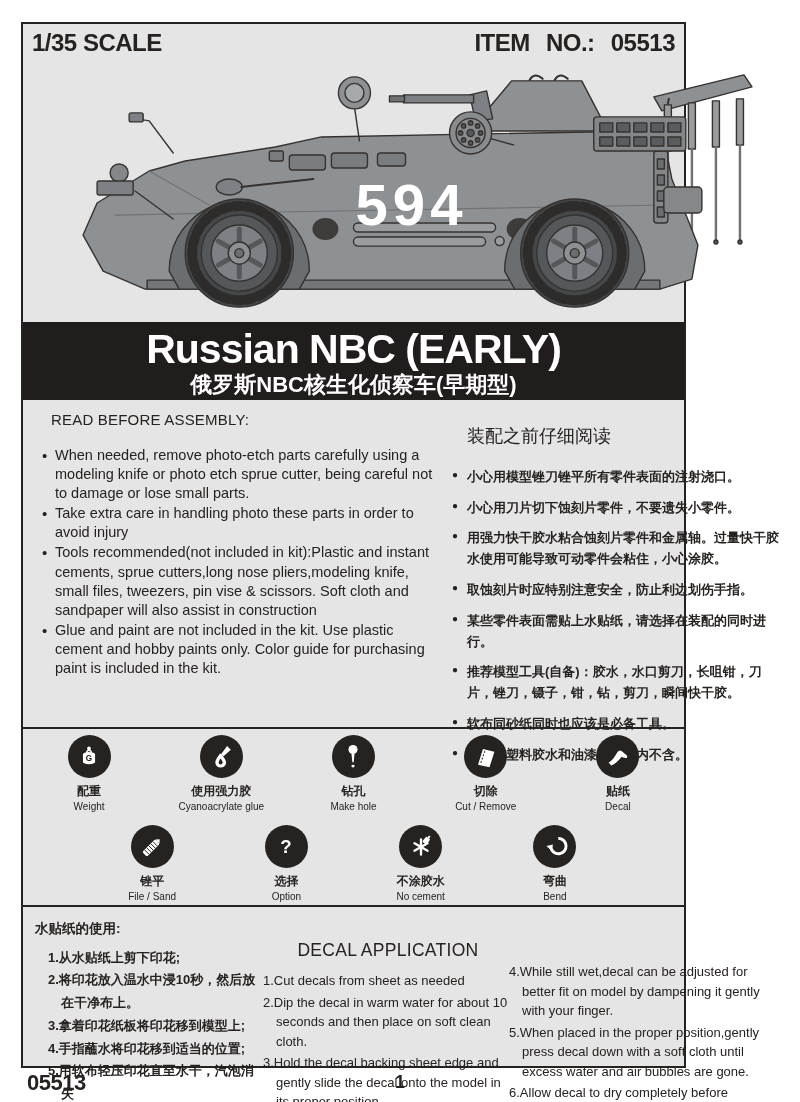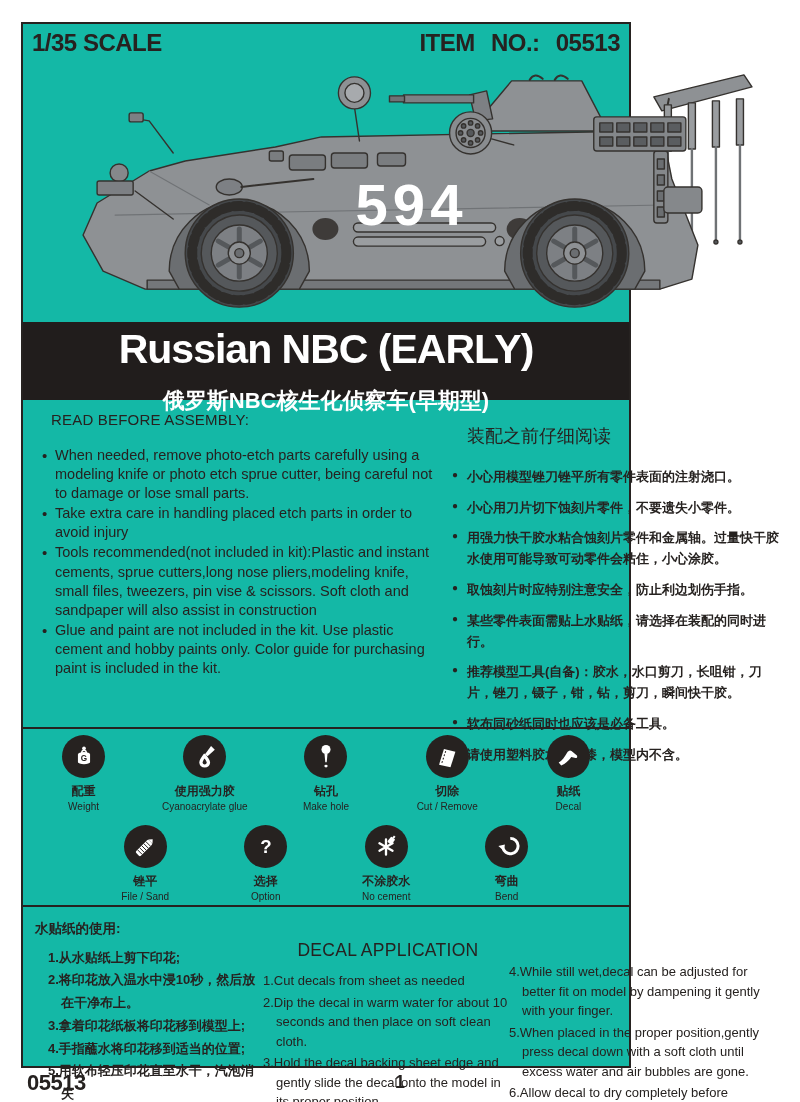--- a/index.html
+++ b/index.html
@@ -1,31 +1,31 @@
 <!DOCTYPE html>
 <html><head>
 <meta charset="utf-8">
 <style>
   * { margin:0; padding:0; box-sizing:border-box; }
   html,body { background:#ffffff; }
   body { font-family:"Liberation Sans", sans-serif; color:#262220; }
   .sheet { position:relative; width:800px; height:1102px; background:#ffffff; overflow:hidden; }
-  .frame { position:absolute; left:21px; top:22px; width:610px; height:1046px; border:2px solid #262220; background:#14b8a6; }
+  .frame { position:absolute; left:21px; top:22px; width:665px; height:1046px; border:2px solid #262220; background:#e5e5e5; }
 
   
   .hdr-scale { position:absolute; left:9px; top:5px; font-size:24px; font-weight:900; letter-spacing:-0.5px; }
   .hdr-item  { position:absolute; right:9px; top:5px; font-size:24px; font-weight:900; letter-spacing:-0.5px; word-spacing:10px; }
 
   
   .illus { position:absolute; left:0px; top:32px; width:753px; height:262px; }
 
   
   .title-bar { position:absolute; left:0; top:298px; width:100%; height:78px; background:#211d1c; color:#ffffff; text-align:center; }
   .title-en { margin-top:7px; font-size:41px; font-weight:900; letter-spacing:-1px; line-height:1.0; }
-  .title-zh { font-size:22px; font-weight:bold; margin-top:16px; }
+  .title-zh { font-size:22px; font-weight:bold; margin-top:0; }
 
   
   .notes-en { position:absolute; left:14px; top:386px; width:408px; font-size:14.5px; line-height:1.32; }
   .notes-en h3 { font-size:15px; font-weight:normal; margin:0 0 16px 14px; letter-spacing:0.2px; }
   .notes-en ul { list-style:none; padding-left:18px; }
   .notes-en li { position:relative; margin-bottom:1px; }
   .notes-en li::before { content:"•"; position:absolute; left:-13px; top:0; font-size:15px; }
 
   .notes-zh { position:absolute; left:429px; top:388px; width:330px; font-size:13px; line-height:1.6; font-weight:bold; }
   .notes-zh h3 { font-size:18px; font-weight:normal; margin:10px 0 16px 15px; }
@@ -191,21 +191,21 @@
 
     <div class="title-bar">
       <div class="title-en">Russian NBC (EARLY)</div>
       <div class="title-zh">俄罗斯NBC核生化侦察车(早期型)</div>
     </div>
 
     <div class="notes-en">
       <h3>READ BEFORE ASSEMBLY:</h3>
       <ul>
           <li>When needed, remove photo-etch parts carefully using a modeling knife or photo etch sprue cutter, being careful not to damage or lose small parts.</li>
-          <li>Take extra care in handling placed etch parts in order to avoid injury</li>
+          <li>Take extra care in handling photo these parts in order to avoid injury</li>
           <li>Tools recommended(not included in kit):Plastic and instant cements, sprue cutters,long nose pliers,modeling knife, small files, tweezers, pin vise &amp; scissors. Soft cloth and sandpaper will also assist in construction</li>
           <li>Glue and paint are not included in the kit. Use plastic cement and hobby paints only. Color guide for purchasing paint is included in the kit.</li>
         </ul>
     </div>
     <div class="notes-zh">
       <h3>装配之前仔细阅读</h3>
       <ul>
           <li>小心用模型锉刀锉平所有零件表面的注射浇口。</li>
           <li>小心用刀片切下蚀刻片零件，不要遗失小零件。</li>
           <li>用强力快干胶水粘合蚀刻片零件和金属轴。过量快干胶水使用可能导致可动零件会粘住，小心涂胶。</li>

